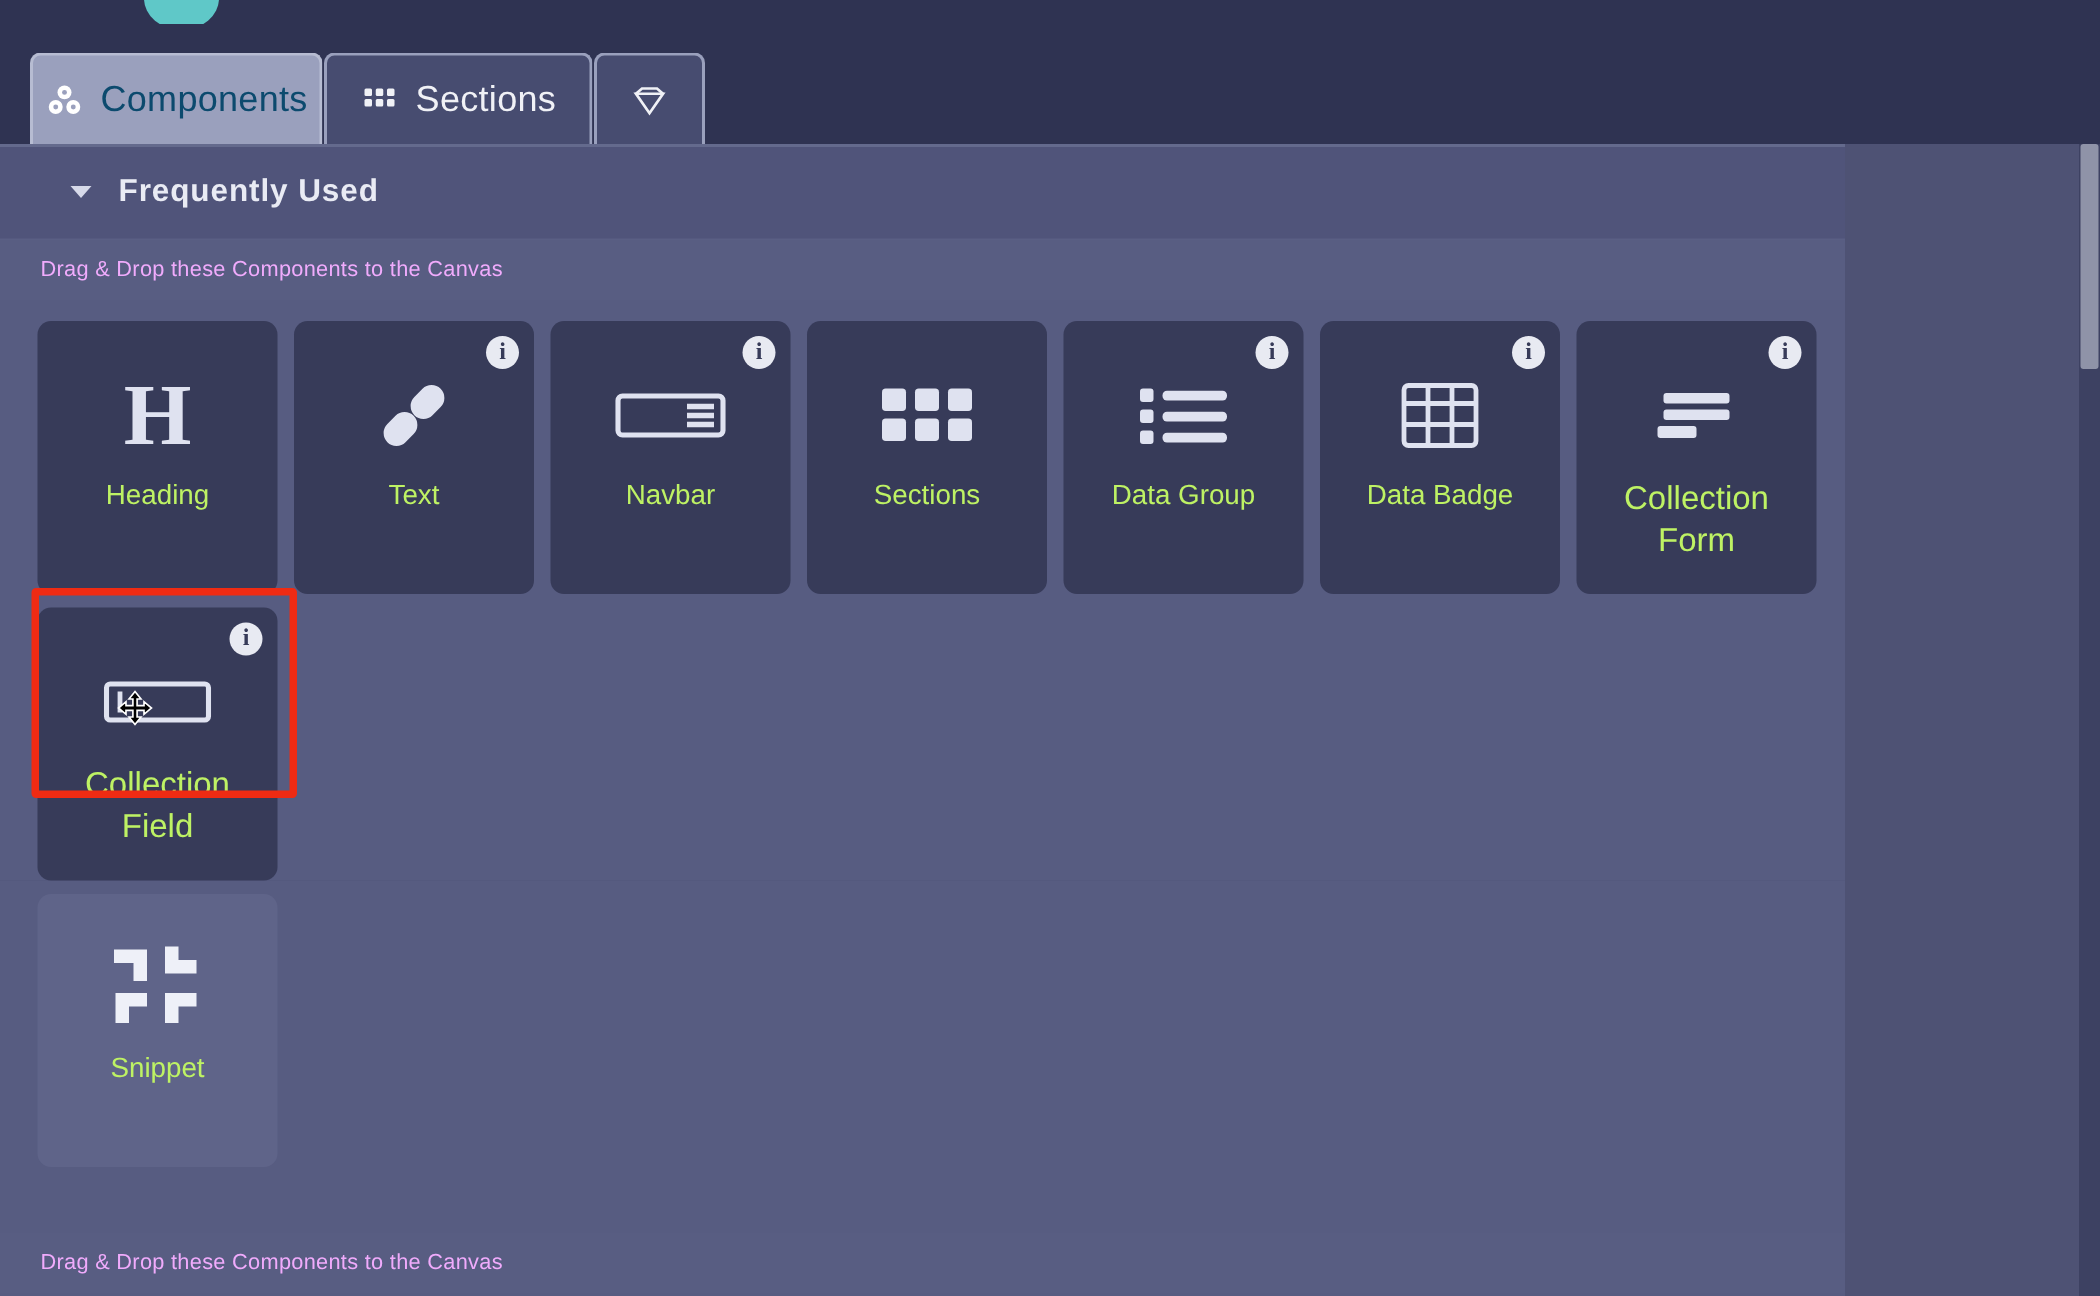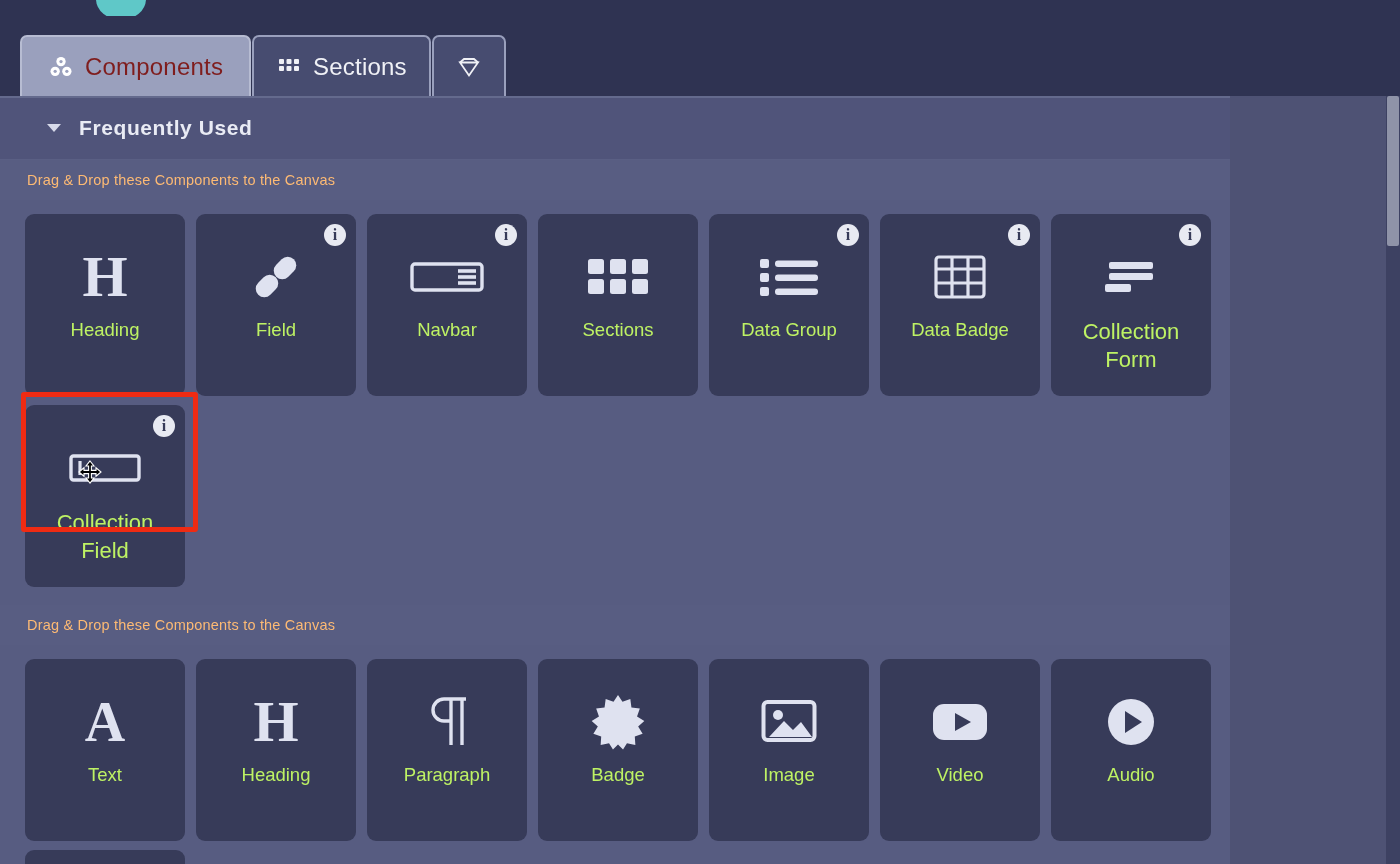--- a/index.html
+++ b/index.html
@@ -50,23 +50,23 @@
     color: #f0f1f6;
     font-size: 24px;
     letter-spacing: .2px;
     border: 2px solid #9aa0bd;
     border-bottom: none;
     background: #474c70;
     position: relative;
   }
   .tab.active {
     background: #9aa0bd;
-    color: #7f1d1d;
+    color: #0c4a6e;
     border-color: #b7bcd2;
-    padding: 0 26px;
+    padding: 0 8px;
   }
   .tab + .tab { margin-left: 1px; }
   .tab-ico { display: flex; align-items: center; justify-content: center; width: 26px; height: 26px; }
 
   
   .panel {
     position: absolute;
     left: 0; top: 96px;
     width: 1230px; height: 768px;
     background: #4e5274;
@@ -95,21 +95,21 @@
   }
   .group-title {
     color: #e9ebf4; font-size: 21px; font-weight: bold; letter-spacing: .6px;
   }
   .group-sub-wrap {
     height: 40px;
     display: flex; align-items: center;
     padding-left: 27px;
     background: #585d82;
   }
-  .group-sub { color: #fdba74; font-size: 14.5px; letter-spacing: .2px; }
+  .group-sub { color: #f0abfc; font-size: 14.5px; letter-spacing: .2px; }
 
   
   .grid {
     display: flex; flex-wrap: wrap;
     padding: 14px 0 0 25px;
     gap: 9px 11px;
     background: #575c81;
   }
   .card {
     position: relative;
@@ -265,21 +265,21 @@
       </div>
 
       <div class="card">
         <div class="info">i</div>
         <div class="icon">
           <svg width="54" height="54" viewBox="0 0 24 24" fill="#dfe2f0">
             <rect x="2.5" y="12.2" width="11" height="7.6" rx="3.8" transform="rotate(-45 8 16)"></rect>
             <rect x="10.5" y="4.2" width="11" height="7.6" rx="3.8" transform="rotate(-45 16 8)"></rect>
           </svg>
         </div>
-        <div class="label">Field</div>
+        <div class="label">Text</div>
       </div>
 
       <div class="card">
         <div class="info">i</div>
         <div class="icon">
           <svg width="74" height="40" viewBox="0 0 74 40" fill="none" stroke="#dfe2f0" stroke-width="3.4">
             <rect x="2" y="7" width="70" height="26" rx="3"></rect>
             <line x1="48" y1="14" x2="66" y2="14" stroke-width="3.6"></line>
             <line x1="48" y1="20" x2="66" y2="20" stroke-width="3.6"></line>
             <line x1="48" y1="26" x2="66" y2="26" stroke-width="3.6"></line>
@@ -349,20 +349,33 @@
           <svg width="72" height="34" viewBox="0 0 72 34" fill="none" stroke="#dfe2f0" stroke-width="3.4">
             <rect x="2" y="5" width="68" height="24" rx="2.5"></rect>
             <line x1="11" y1="10" x2="11" y2="24" stroke-width="3.2"></line>
           </svg>
         </div>
         <div class="label two-line">Collection Field</div>
       </div>
 
     </div>
 
+    <div class="row2">
+      <div class="card hovered">
+        <div class="icon">
+          <svg width="66" height="60" viewBox="0 0 66 60" fill="#eef0f8">
+            <path d="M4 4h9v12h13v9H4z" transform="translate(0,0) rotate(180 15 14.5)"></path>
+            <path d="M38 2h9v9h12v9H38z" transform="rotate(0)"></path>
+            <path d="M5 33h21v9H14v11H5z"></path>
+            <path d="M38 33h21v9H47v11h-9z" transform="rotate(0 48 42)"></path>
+          </svg>
+        </div>
+        <div class="label">Snippet</div>
+      </div>
+    </div>
 
     <div class="spacer-band"></div>
 
     <div class="group-sub-wrap">
       <span class="group-sub">Drag &amp; Drop these Components to the Canvas</span>
     </div>
 
     <div class="grid">
 
       <div class="card">

